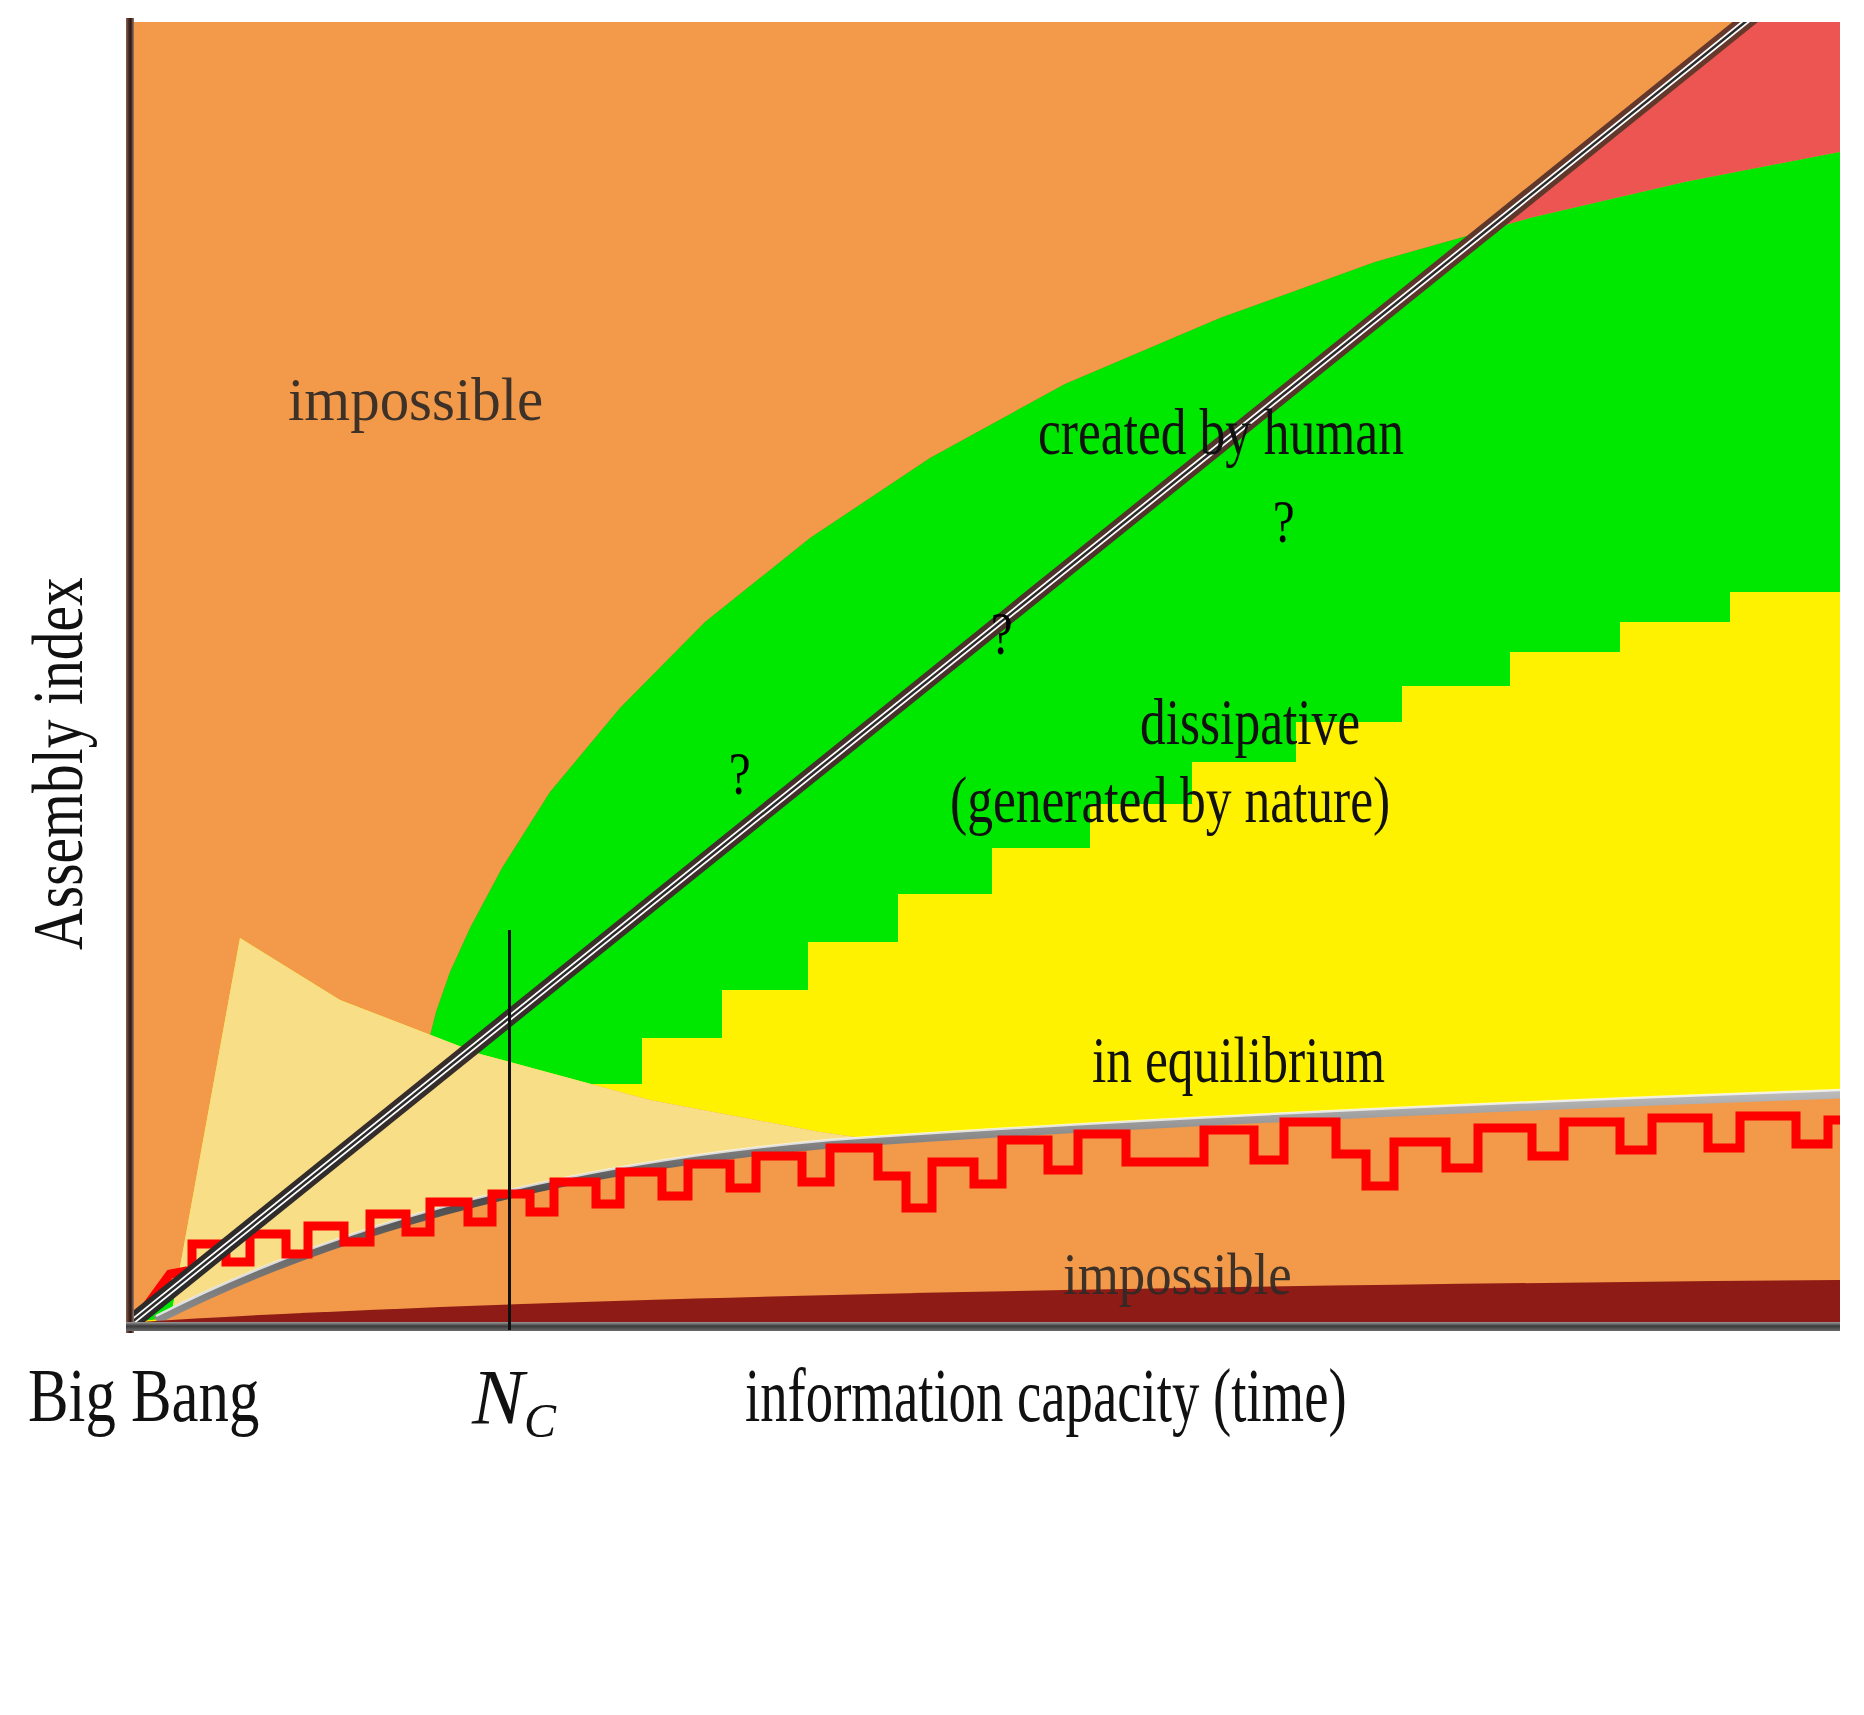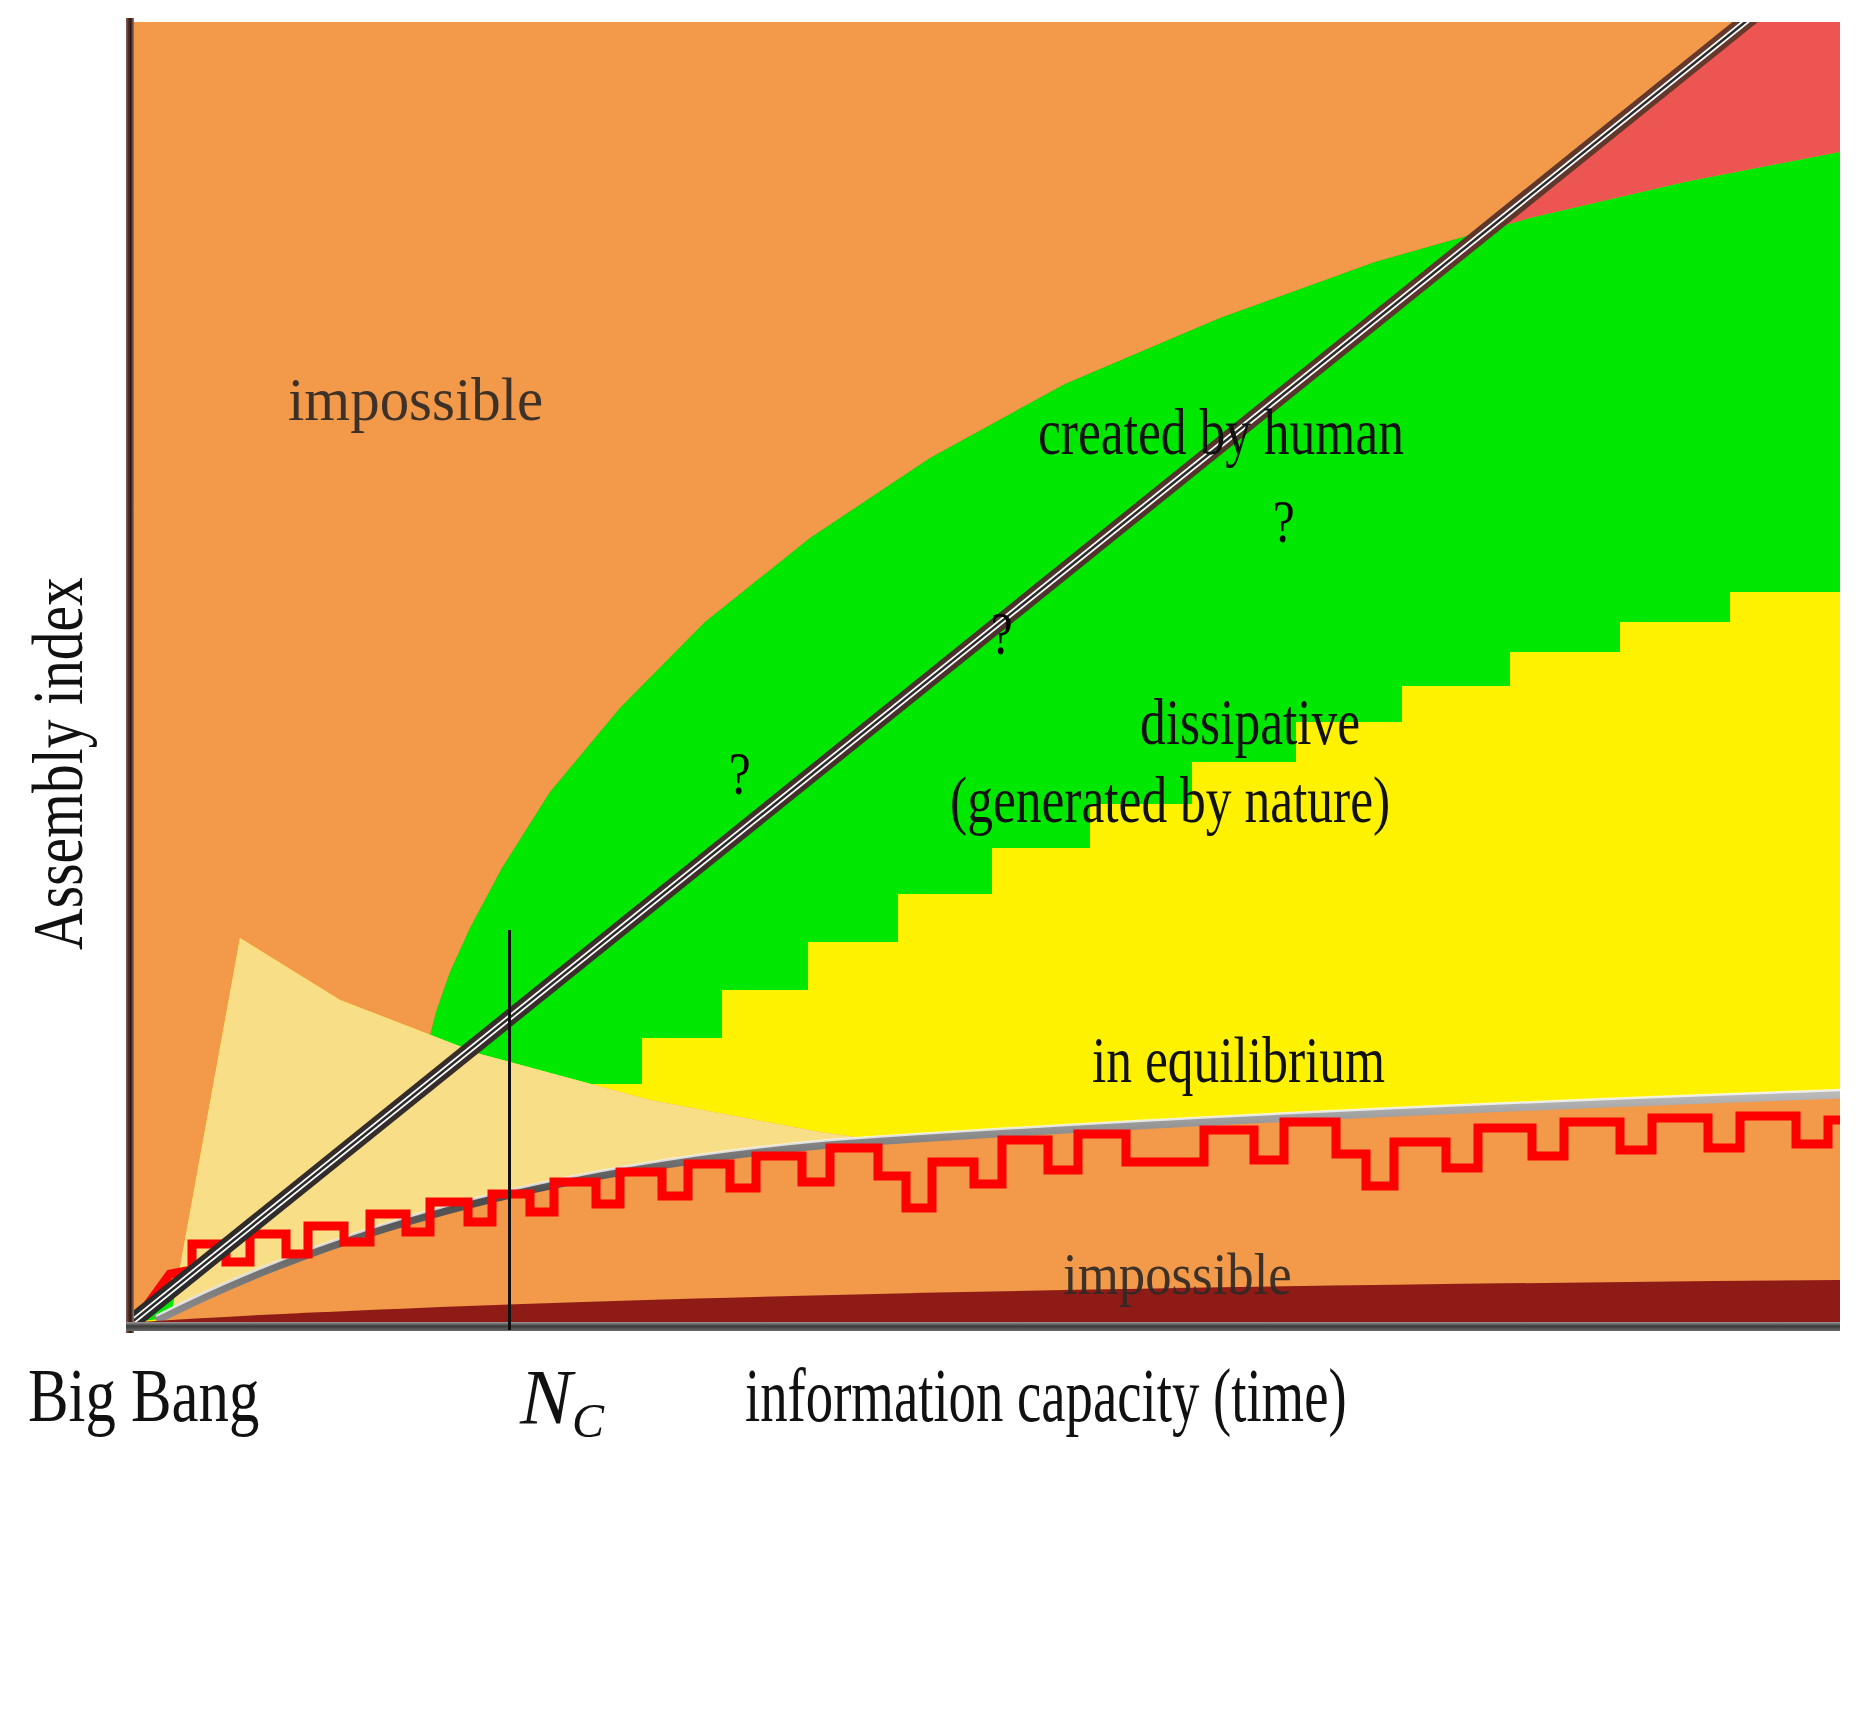--- a/index.html
+++ b/index.html
@@ -46,21 +46,21 @@
                 transform:rotate(-90deg) scaleX(.80);transform-origin:center center;
                 white-space:nowrap;}
   #axis-x-title{position:absolute;left:745px;top:1352px;font-size:76px;color:#111;
                 white-space:nowrap;transform:scaleX(.72);transform-origin:left top;}
   #tick-big-bang{position:absolute;left:28px;top:1352px;font-size:76px;color:#111;
                  white-space:nowrap;transform:scaleX(.80);transform-origin:left top;}
 
   
   #tick-nc-line{position:absolute;left:508px;top:930px;width:3px;height:400px;background:#111;}
   #tick-nc-label{position:absolute;left:472px;top:1352px;font-size:78px;font-style:italic;
-                 color:#111;white-space:nowrap;margin-left:48px;}
+                 color:#111;white-space:nowrap;}
   #tick-nc-label .sub{font-size:48px;vertical-align:-14px;font-style:italic;}
 </style>
 </head>
 <body>
 
 <div id="figure">
 
   <div id="plot-area">
     <svg id="regions" viewBox="0 0 1710 1300" preserveAspectRatio="none">
       <defs>

